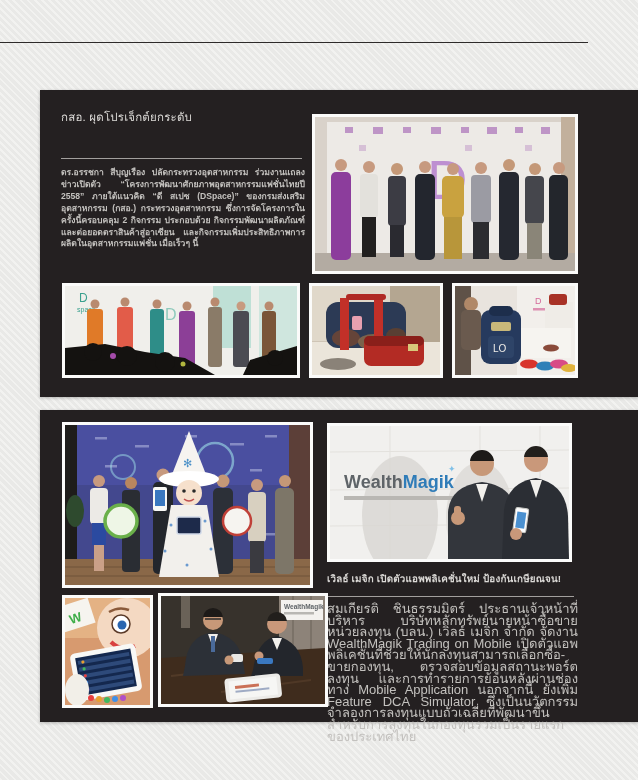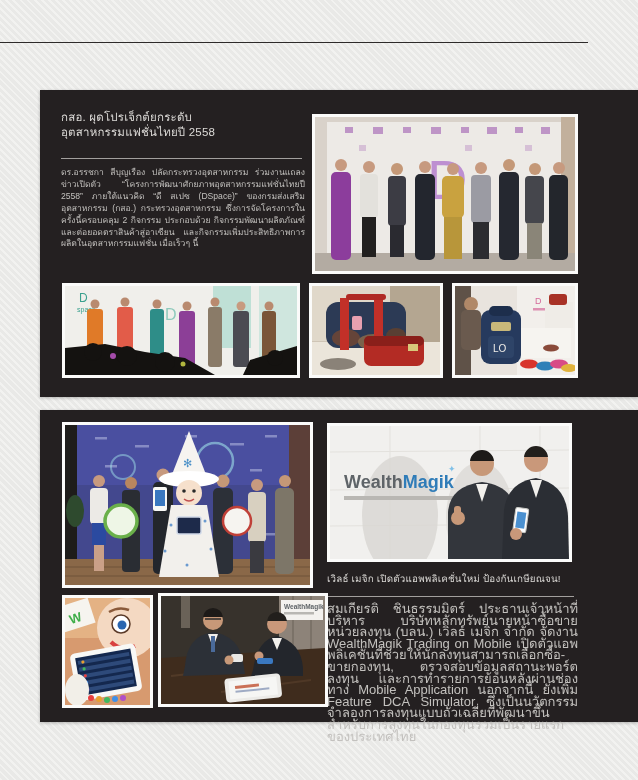--- a/index.html
+++ b/index.html
@@ -9,21 +9,21 @@
     font-family:"Liberation Sans","DejaVu Sans",sans-serif;
   }
   .top-rule{position:absolute;left:0;top:42px;width:588px;height:1px;background:#2e2b2a;}
   .panel{position:absolute;left:40px;width:636px;background:#242021;box-shadow:0 1px 3px rgba(0,0,0,.25);}
   .panel.p1{top:90px;height:307px;}
   .panel.p2{top:410px;height:312px;}
   .a-title{position:absolute;left:21px;top:20px;width:255px;color:#dcdad7;font-size:11.5px;line-height:15px;letter-spacing:.2px;}
   .a-div{position:absolute;height:1px;background:#b8b6b3;opacity:.85;}
   .a-div.d1{left:21px;top:68px;width:241px;}
   .a-body{position:absolute;color:#c3c1be;font-size:8.6px;line-height:11.9px;text-align:justify;}
-  .a-body.b1{left:21px;top:77px;width:244px;}
+  .a-body.b1{left:21px;top:77px;width:244px;font-weight:bold;}
   .a2-title{position:absolute;left:287px;top:161px;width:252px;color:#dcdad7;font-size:9.8px;letter-spacing:.2px;}
   .a-div.d2{left:287px;top:186px;width:247px;}
   .a-body.b2{left:287px;top:193px;width:251px;font-size:13px;line-height:11.6px;}
   figure{margin:0;position:absolute;border:3px solid #fbfbfa;background:#888;line-height:0;}
   figure svg{display:block;}
   .ph-group{left:272px;top:24px;}
   .ph-fashion{left:22px;top:193px;}
   .ph-bags{left:269px;top:193px;}
   .ph-backpack{left:412px;top:193px;}
   .ph-mascot{left:22px;top:12px;}
@@ -35,21 +35,20 @@
 <body>
 
 <div class="page">
 
   <div class="top-rule"></div>
 
   <section class="panel p1">
 
     <h2 class="a-title" style="margin:0;font-weight:normal;">
       <span style="display:block">กสอ. ผุดโปรเจ็กต์ยกระดับ</span>
-      <span style="display:block">อุตสาหกรรมแฟชั่นไทยปี 2558</span>
     </h2>
 
     <div class="a-div d1"></div>
 
     <p class="a-body b1" style="margin:0">ดร.อรรชกา สีบุญเรือง ปลัดกระทรวงอุตสาหกรรม ร่วมงานแถลงข่าวเปิดตัว “โครงการพัฒนาศักยภาพอุตสาหกรรมแฟชั่นไทยปี 2558” ภายใต้แนวคิด “ดี สเปซ (DSpace)” ของกรมส่งเสริมอุตสาหกรรม (กสอ.) กระทรวงอุตสาหกรรม ซึ่งการจัดโครงการในครั้งนี้ครอบคลุม 2 กิจกรรม ประกอบด้วย กิจกรรมพัฒนาผลิตภัณฑ์และต่อยอดตราสินค้าสู่อาเซียน และกิจกรรมเพิ่มประสิทธิภาพการผลิตในอุตสาหกรรมแฟชั่น เมื่อเร็วๆ นี้</p>
 
     <figure class="ph-group">
       <svg width="260" height="154" viewBox="0 0 260 154">
         <rect width="260" height="154" fill="#d9d2ca"></rect>
         <rect x="246" width="14" height="154" fill="#c2b09c"></rect>
@@ -336,21 +335,21 @@
           <polygon points="200,54 212,54 206,72" fill="#f2f0ec"></polygon>
           <g transform="rotate(8 190 96)">
             <rect x="184" y="82" width="13" height="24" rx="2" fill="#fdfdfd" stroke="#c8c8c4"></rect>
             <rect x="186" y="86" width="9" height="16" fill="#4a90d0"></rect>
           </g>
           <circle cx="186" cy="108" r="6" fill="#c9987a"></circle>
         </g>
       </svg>
     </figure>
 
-    <h3 class="a2-title" style="margin:0;font-weight:normal;">เวิลธ์ เมจิก เปิดตัวแอพพลิเคชั่นใหม่ ป้องกันเกษียณจน!</h3>
+    <h3 class="a2-title" style="margin:0;font-weight:bold;">เวิลธ์ เมจิก เปิดตัวแอพพลิเคชั่นใหม่ ป้องกันเกษียณจน!</h3>
 
     <div class="a-div d2"></div>
 
     <p class="a-body b2" style="margin:0">สมเกียรติ ชินธรรมมิตร์ ประธานเจ้าหน้าที่บริหาร บริษัทหลักทรัพย์นายหน้าซื้อขายหน่วยลงทุน (บลน.) เวิลธ์ เมจิก จำกัด จัดงาน WealthMagik Trading on Mobile เปิดตัวแอพพลิเคชั่นที่ช่วยให้นักลงทุนสามารถเลือกซื้อ-ขายกองทุน, ตรวจสอบข้อมูลสถานะพอร์ตลงทุน และการทำรายการย้อนหลังผ่านช่องทาง Mobile Application นอกจากนี้ ยังเพิ่ม Feature DCA Simulator ซึ่งเป็นนวัตกรรมจำลองการลงทุนแบบถัวเฉลี่ยที่พัฒนาขึ้นสำหรับการลงทุนในกองทุนรวมเป็นรายแรกของประเทศไทย</p>
 
     <figure class="ph-tablet">
       <svg width="85" height="107" viewBox="0 0 85 107">
         <rect width="85" height="107" fill="#d79a6f"></rect>
         <rect width="85" height="40" fill="#e4b284"></rect>
         <g>

